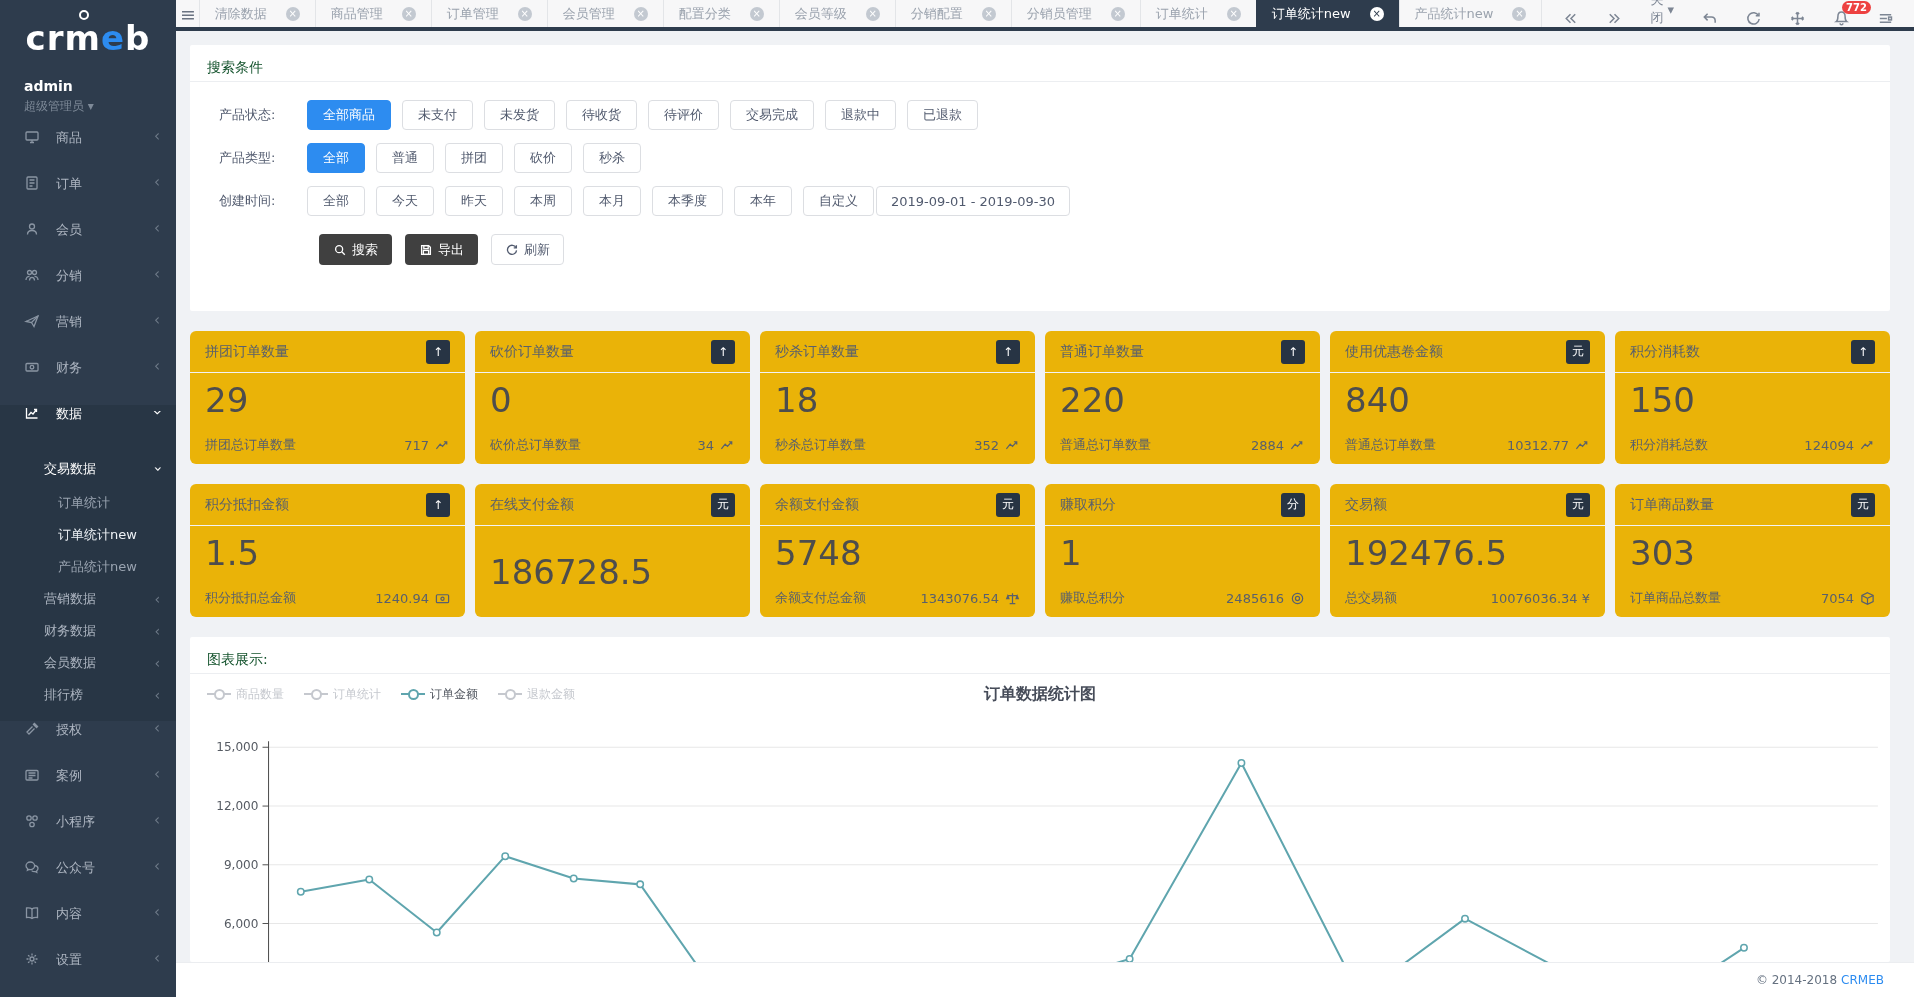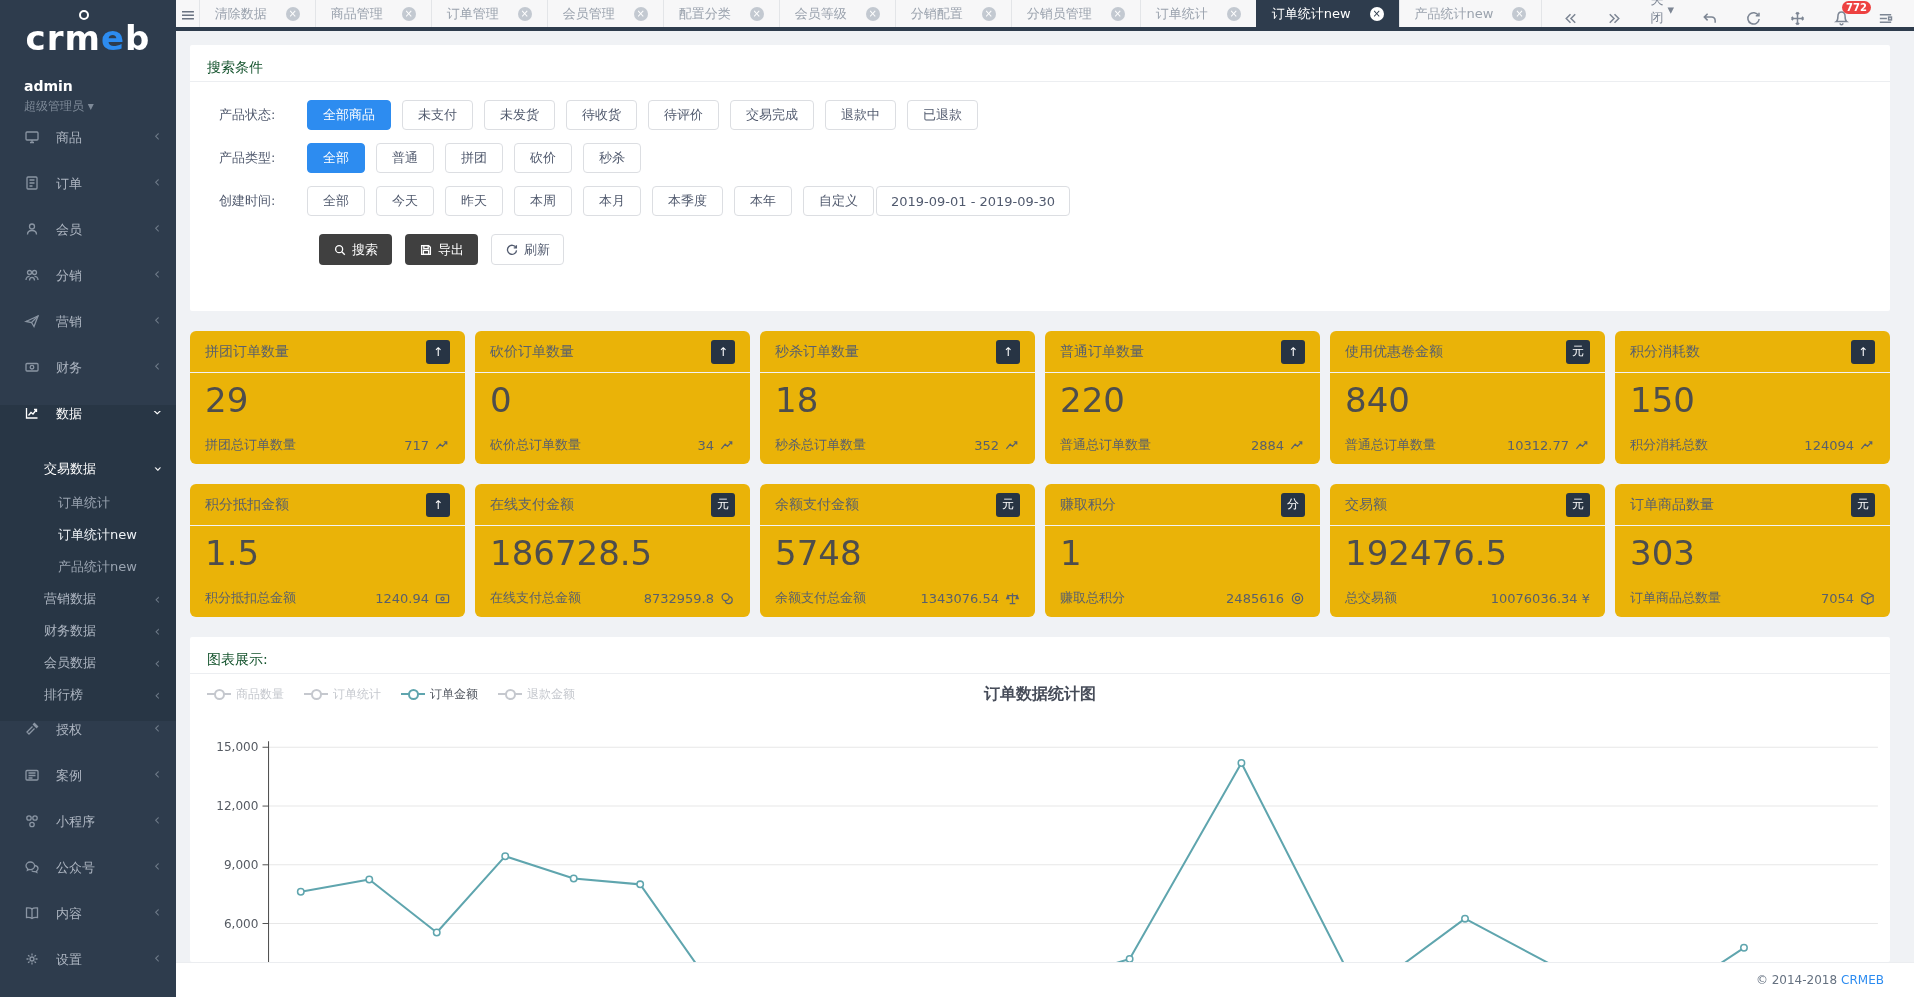--- a/index.html
+++ b/index.html
@@ -631,29 +631,20 @@
                 </svg>
               </span>
     </div>
   </div>
           <div class="card">
     <div class="card-head">
       <span class="card-title">在线支付金额</span>
       <span class="card-badge">元</span>
     </div>
     <div class="card-num">186728.5</div>
-    <div class="card-foot">
-      <span class="foot-label">在线支付总金额</span>
-      <span class="foot-right">
-        <span class="foot-value">8732959.8</span>
-      <svg>
-                  <use href="#i-coins"></use>
-                </svg>
-              </span>
-    </div>
   </div>
           <div class="card">
     <div class="card-head">
       <span class="card-title">余额支付金额</span>
       <span class="card-badge">元</span>
     </div>
     <div class="card-num">5748</div>
     <div class="card-foot">
       <span class="foot-label">余额支付总金额</span>
       <span class="foot-right">

